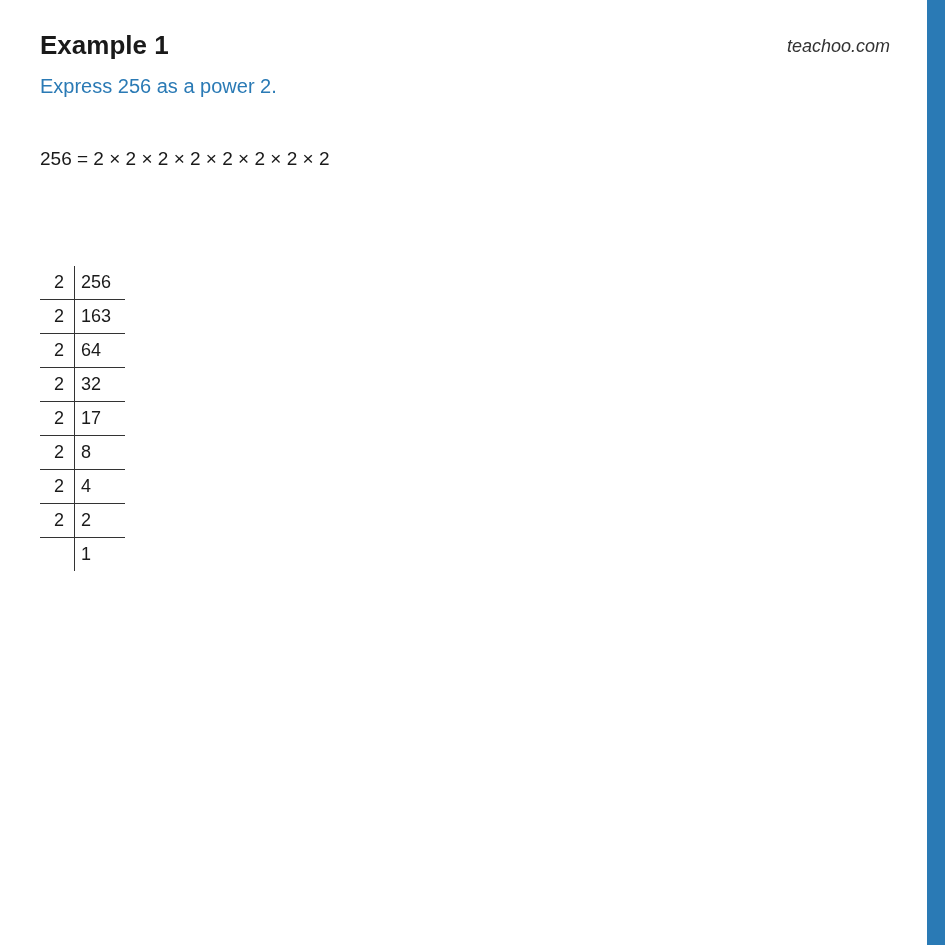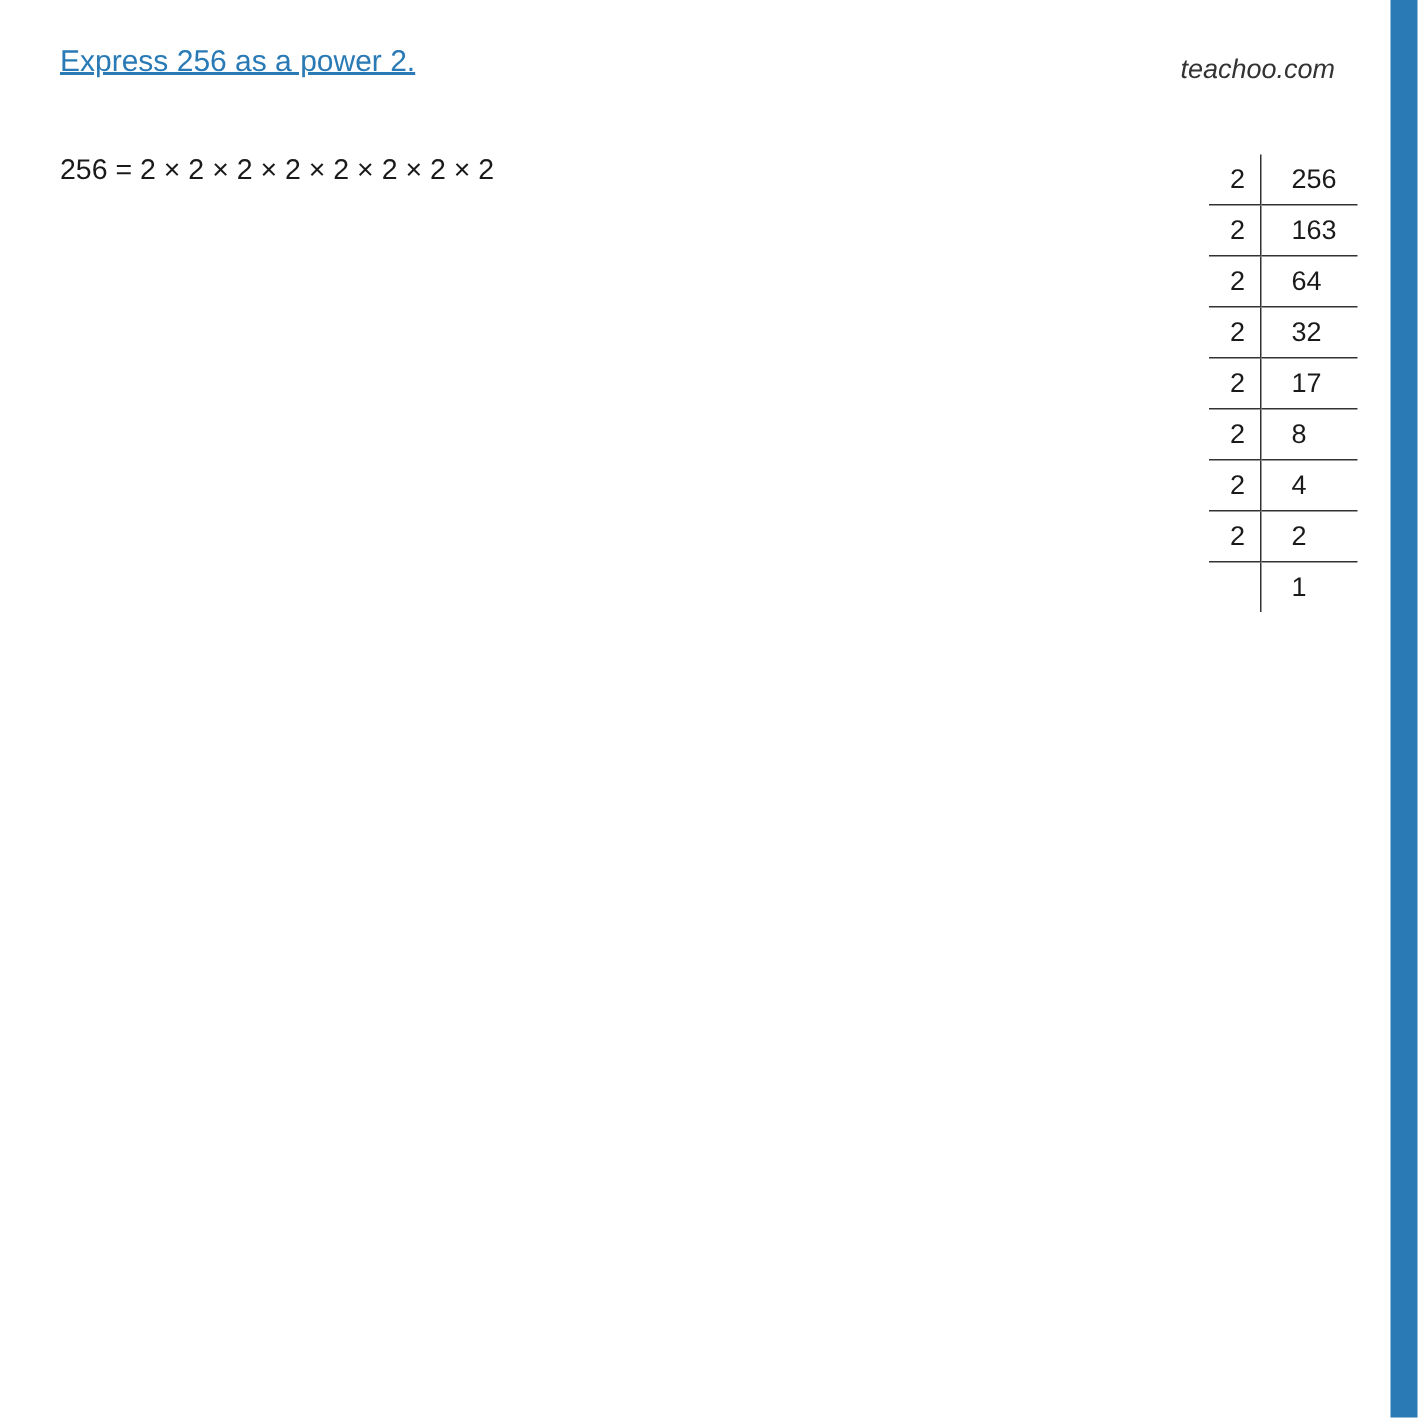--- a/index.html
+++ b/index.html
@@ -26,26 +26,25 @@
       font-size: 26px;
       font-weight: bold;
       color: #1a1a1a;
       margin-bottom: 14px;
     }
 
     .problem-statement {
       font-size: 20px;
       color: #2a7ab5;
       margin-bottom: 40px;
-      text-decoration: underline;
     }
 
     .main-area {
       display: flex;
-      flex-direction: row;
+      flex-direction: column;
       align-items: flex-start;
       gap: 72px;
     }
 
     .solution-area {
       flex: 1;
       padding-top: 10px;
     }
 
     .equation-line {
@@ -87,21 +86,21 @@
       border-bottom: none;
     }
 
     .division-table td.divisor {
       border-right: 1px solid #333;
       text-align: right;
       padding-right: 10px;
     }
 
     .division-table td.dividend {
-      padding-left: 20px;
+      padding-left: 6px;
       text-align: left;
     }
 
     .watermark {
       position: absolute;
       top: 36px;
       right: 55px;
       font-size: 18px;
       color: #333;
       font-style: italic;
@@ -118,20 +117,21 @@
   </style>
 </head>
 <body>
 
 <div class="right-bar"></div>
 
 <div class="page-content">
 
   <div class="watermark">teachoo.com</div>
 
+  <div class="example-title">Example 1</div>
 
   <div class="problem-statement">Express 256 as a power 2.</div>
 
   <div class="main-area">
 
     <div class="solution-area">
       <div class="equation-line">256 = 2 × 2 × 2 × 2 × 2 × 2 × 2 × 2</div>
     </div>
 
     <div>

